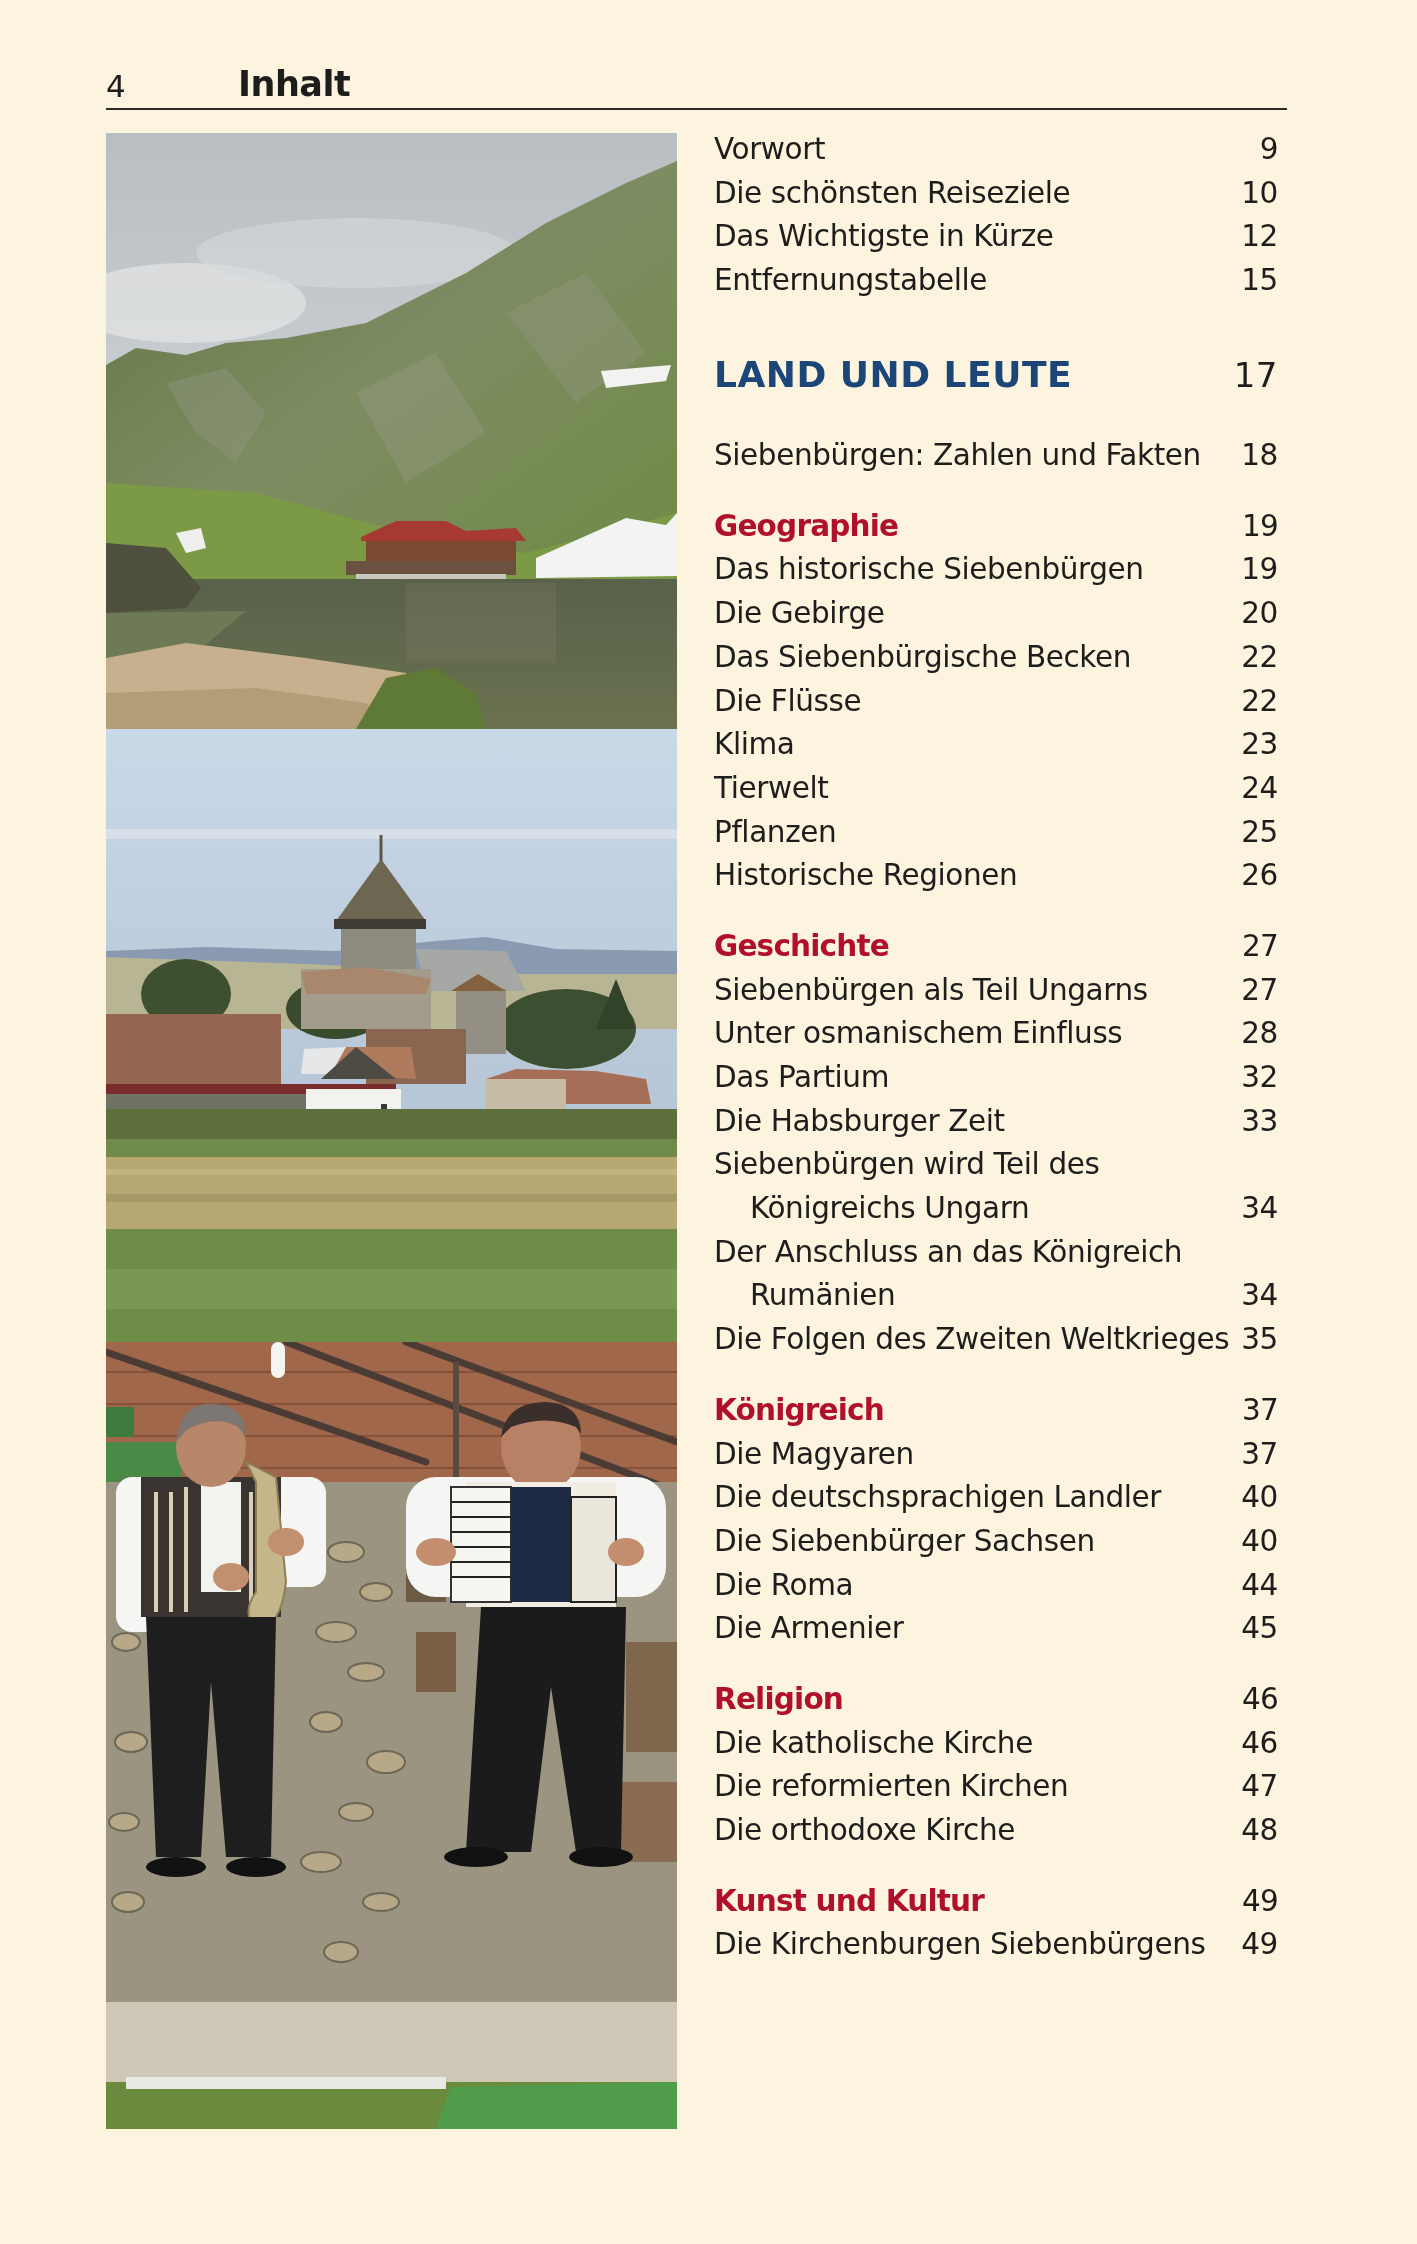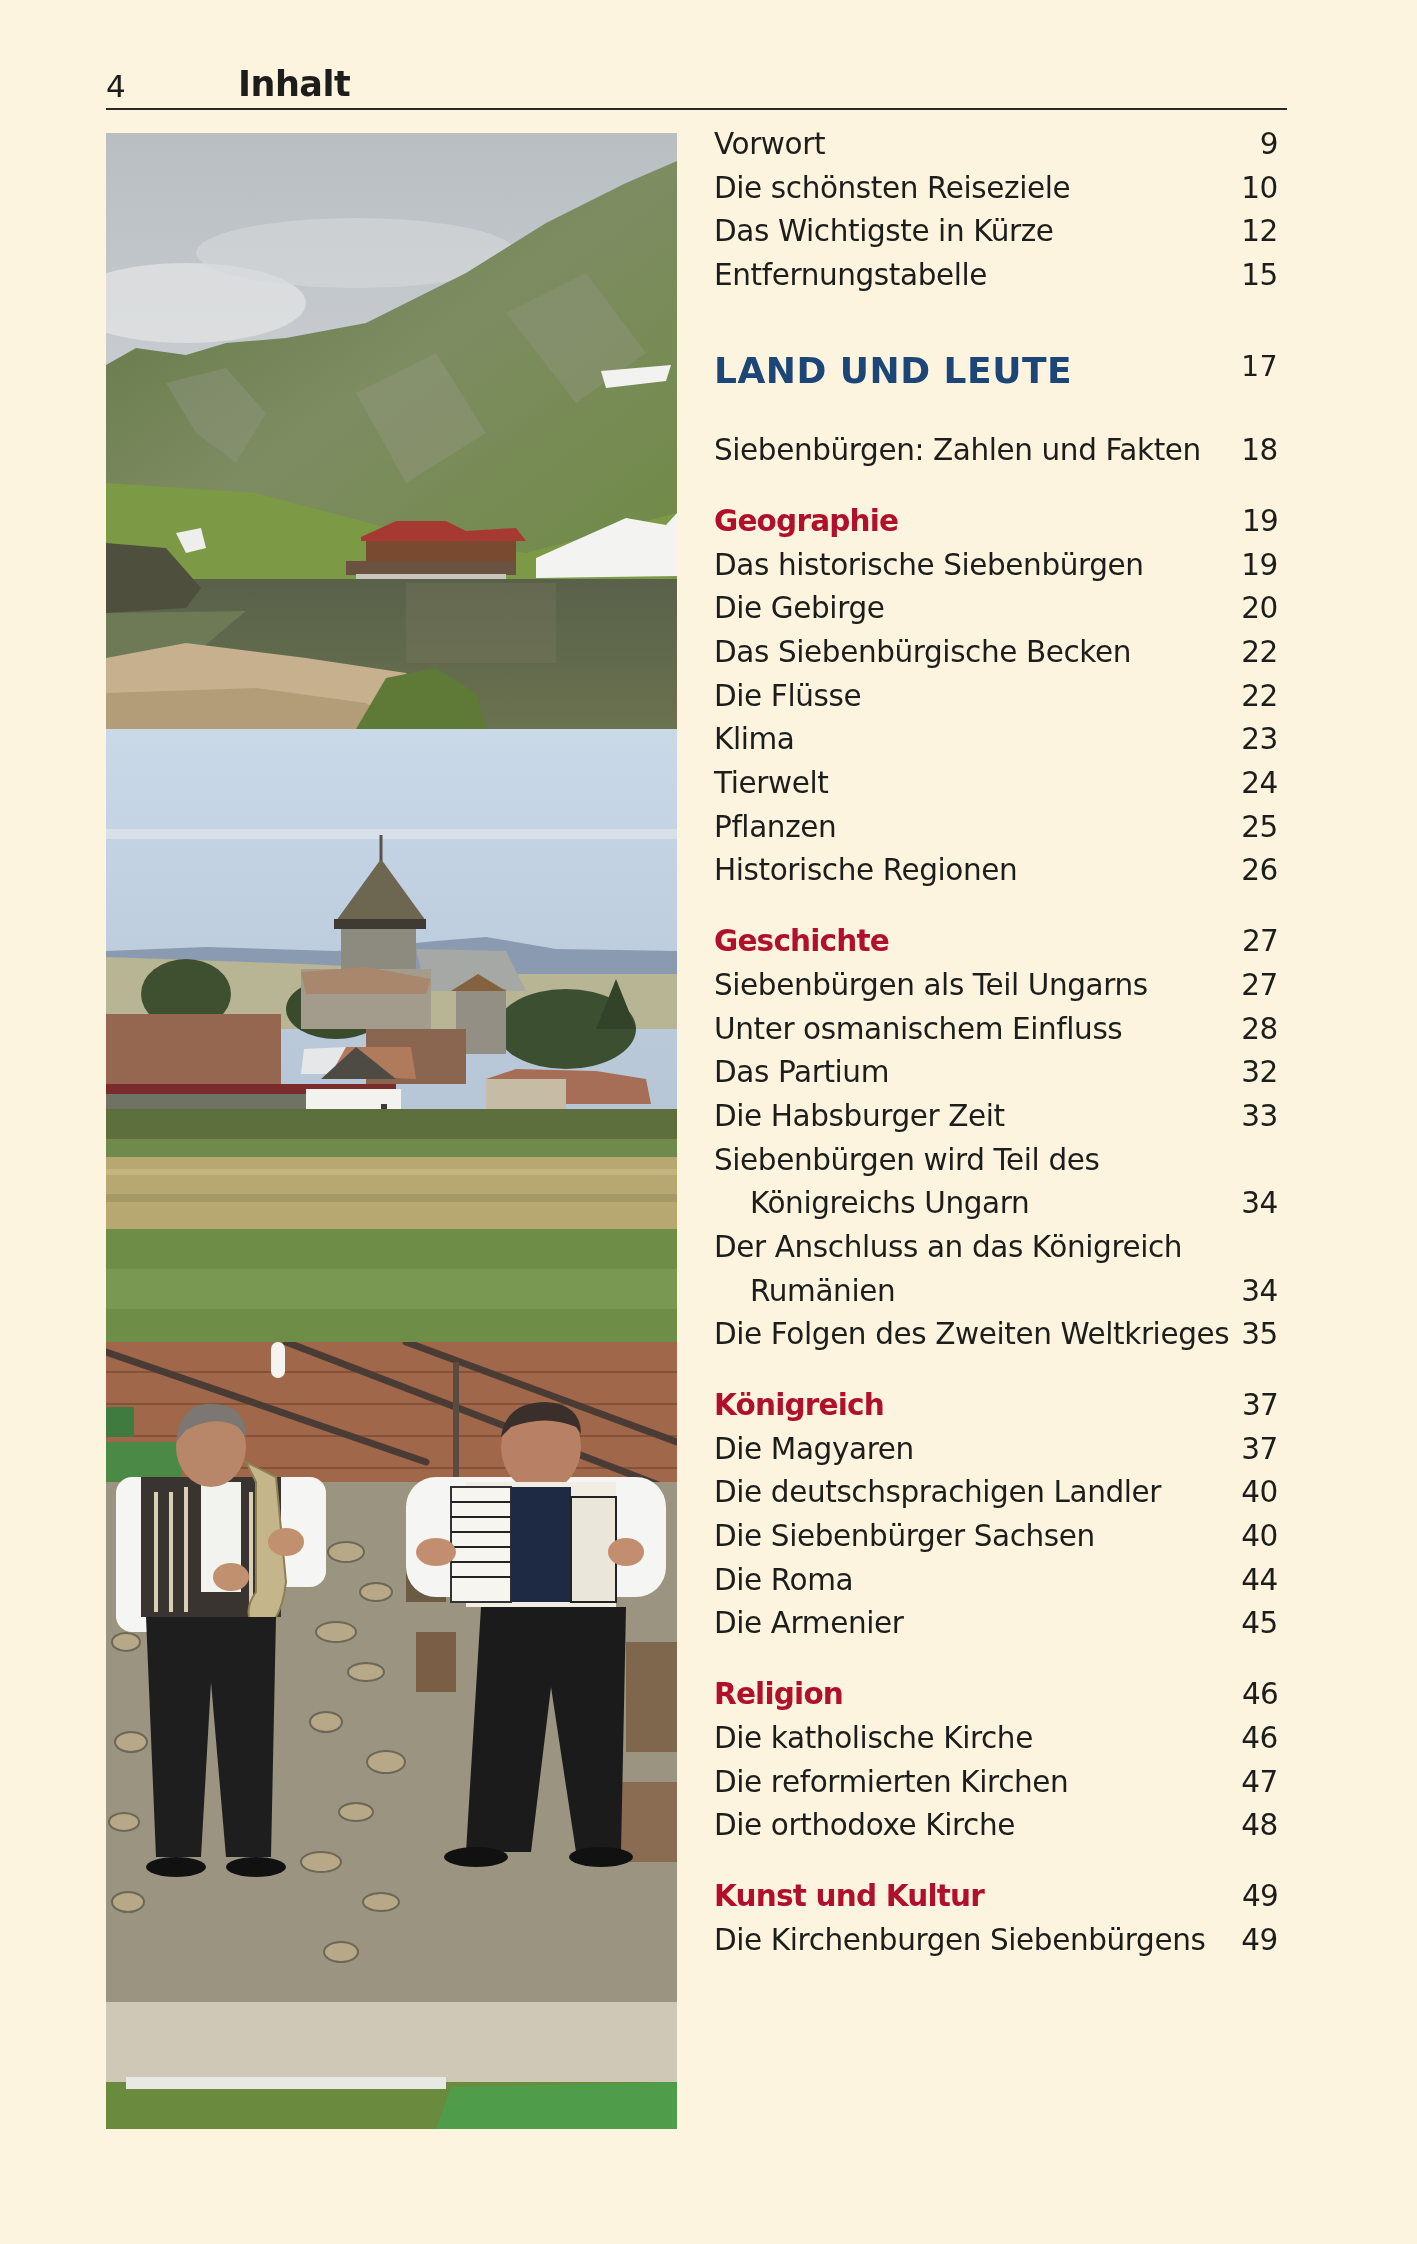--- a/index.html
+++ b/index.html
@@ -30,30 +30,30 @@
   .photo svg { display: block; width: 100%; height: 100%; }
   .p1 { top: 0; height: 596px; }
   .p2 { top: 596px; height: 613px; }
   .p3 { top: 1209px; height: 787px; }
 
   
   .toc {
     position: absolute; left: 714px; top: 127px; width: 564px;
   }
   .row {
-    display: flex; justify-content: space-between; 
+    display: flex; justify-content: space-between; align-items: center;
     height: 43.7px; font-size: 29.5px; letter-spacing: -0.4px; white-space: nowrap;
   }
   .row .num { text-align: right; }
   .row.indent .label { padding-left: 36px; }
   .part {
     height: 50px; margin-top: 48px; margin-bottom: 33.5px;
     font-size: 36px; font-weight: bold; color: #1c4678; letter-spacing: 0.5px;
   }
-  .part .num { color: #1d1d1b; font-weight: normal; font-size: 28px; }
+  .part .num { color: #1d1d1b; font-weight: normal; font-size: 34px; }
   .section {
     margin-top: 27px;
     color: #b0102c; font-weight: bold; letter-spacing: -0.8px;
   }
   .section .num { color: #1d1d1b; font-weight: normal; }
 </style>
 </head>
 <body>
 
 <div class="header">

